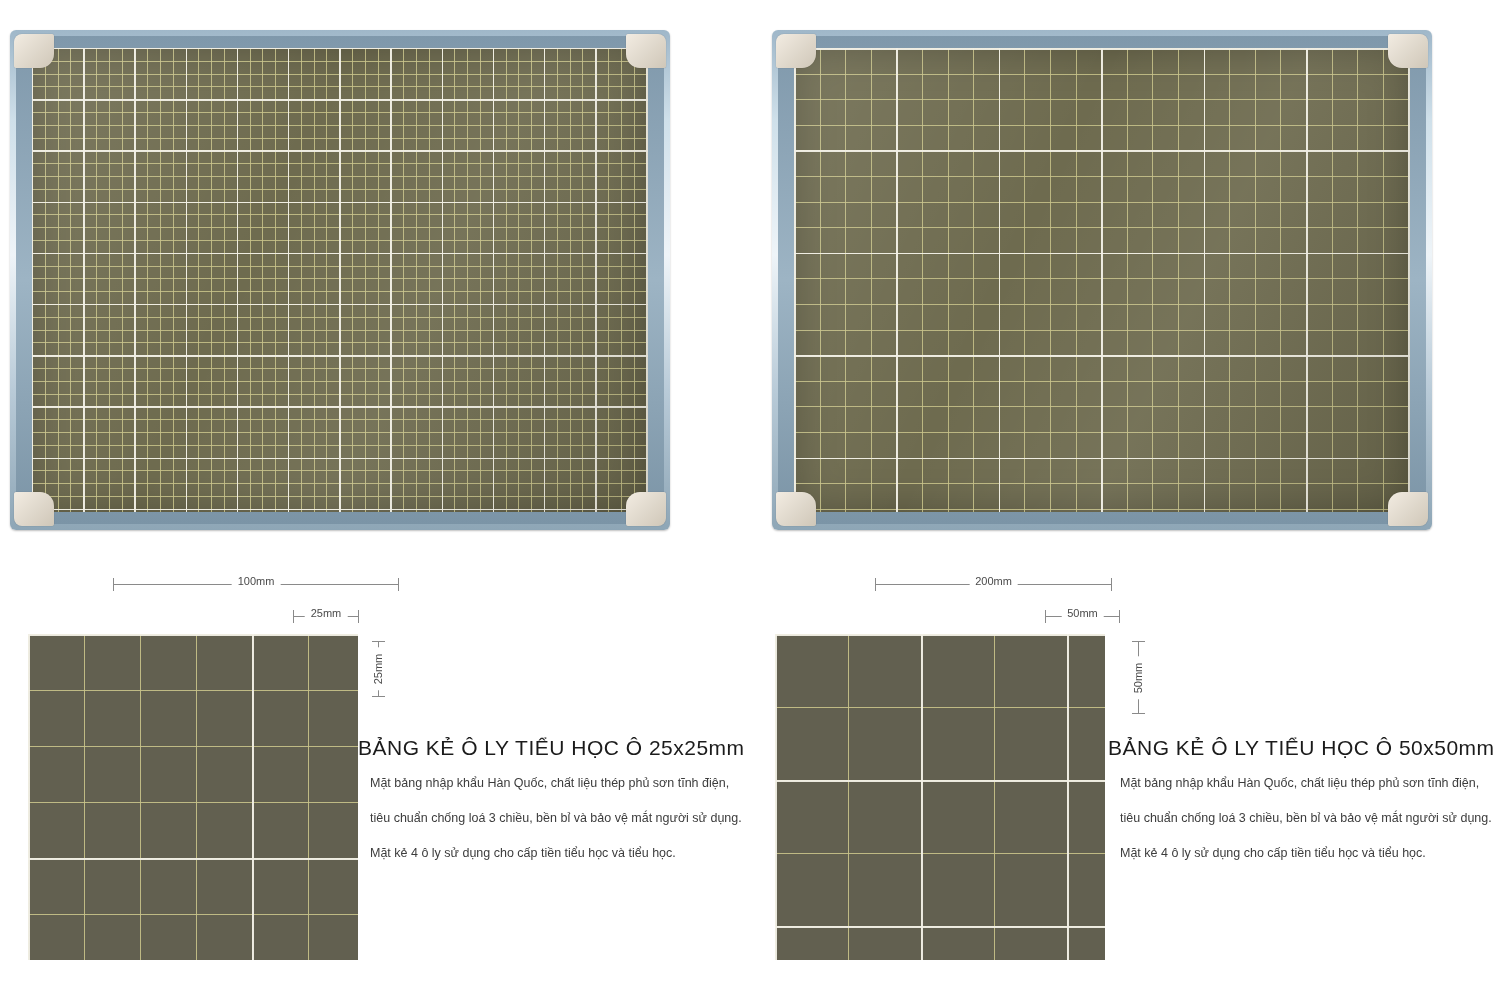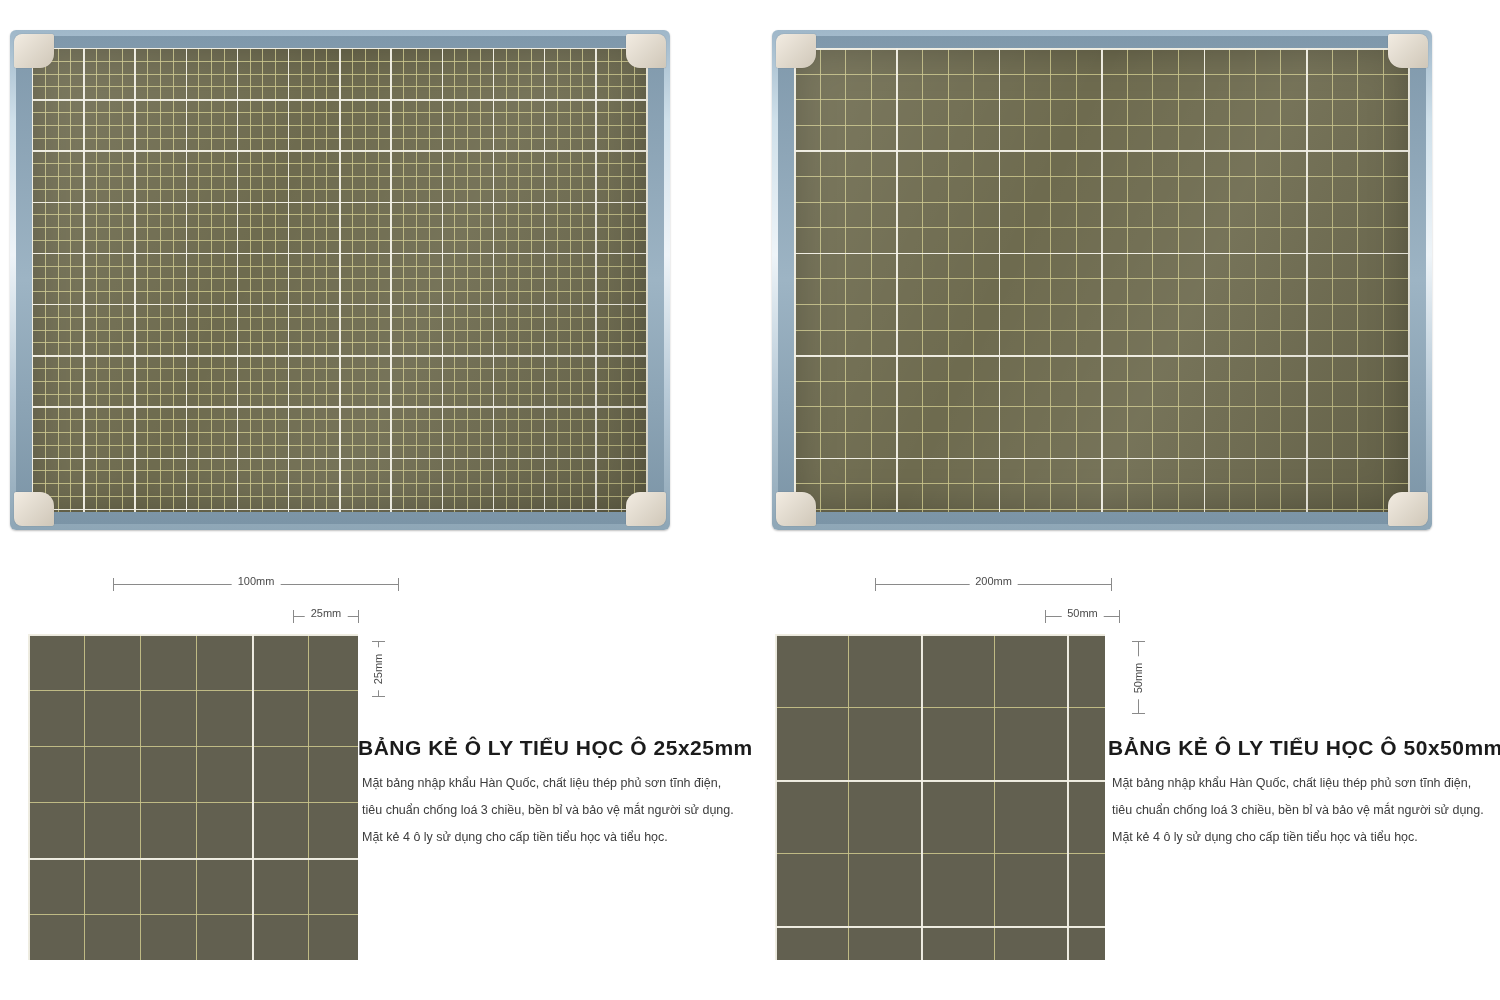--- a/index.html
+++ b/index.html
@@ -148,27 +148,27 @@
   }
 
   
   .info {
     position: absolute;
     width: 430px;
   }
   .info h2 {
     margin: 0 0 12px 0;
     font-size: 21px;
-    font-weight: bold;
+    font-weight: normal;
     letter-spacing: .5px;
     color: #1b1b1b;
     white-space: nowrap;
   }
   .info p {
-    margin: 4px;
+    margin: 12px;
     font-size: 12.5px;
     line-height: 1.85;
     color: #3c3c3c;
   }
 </style>
 </head>
 <body>
 
 <div class="board left">
   <div class="board-frame"></div>

